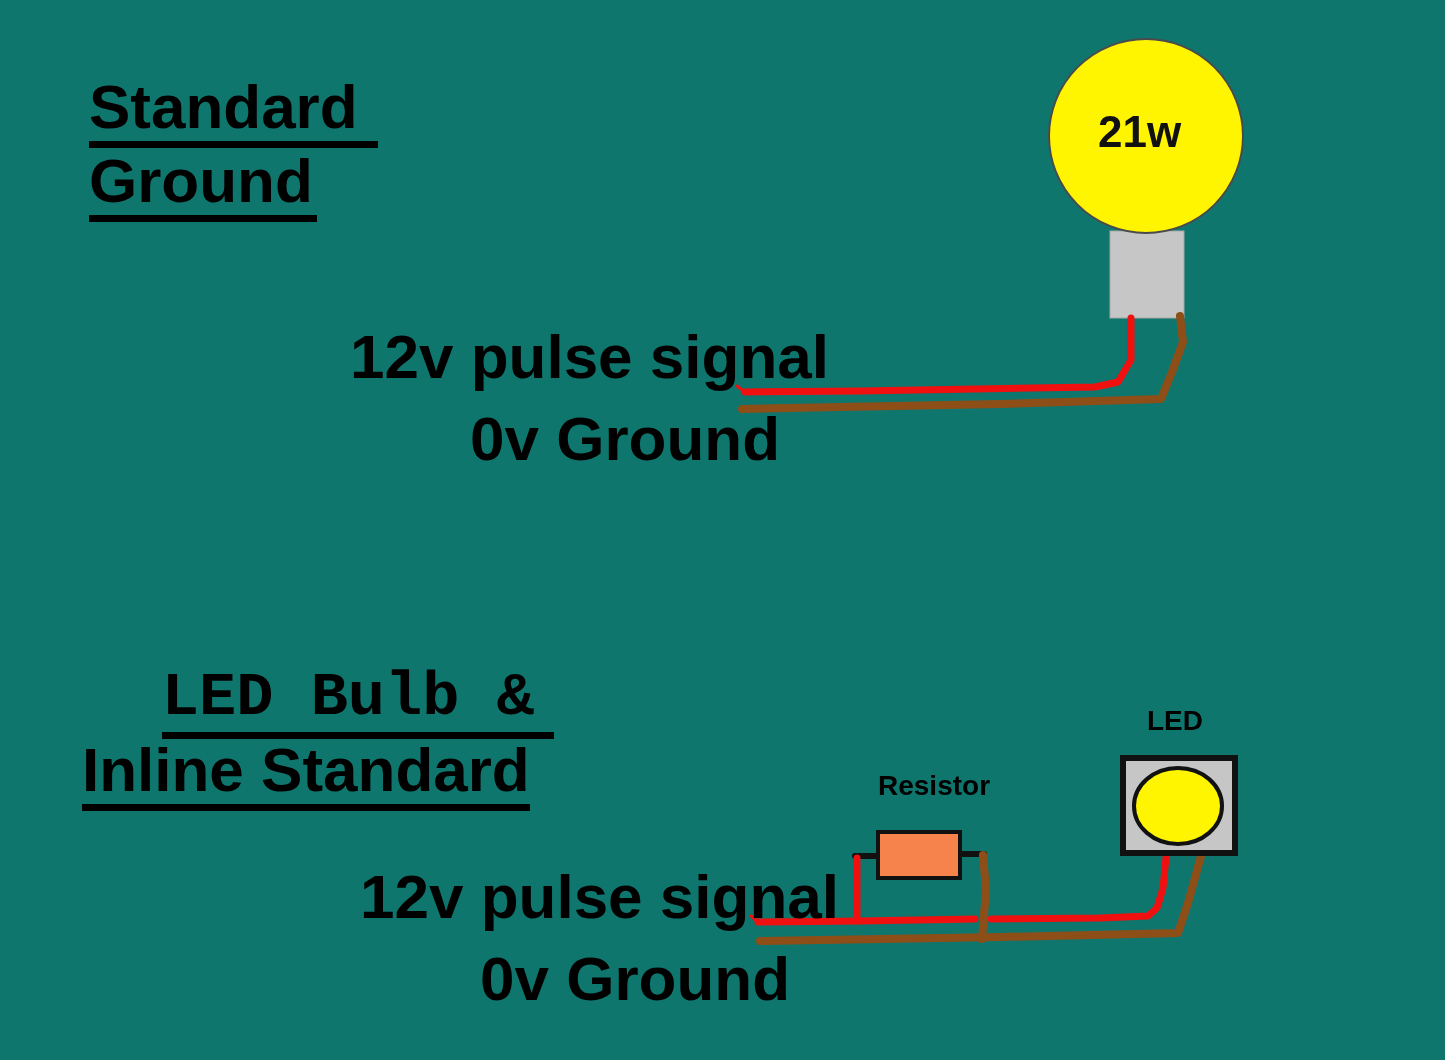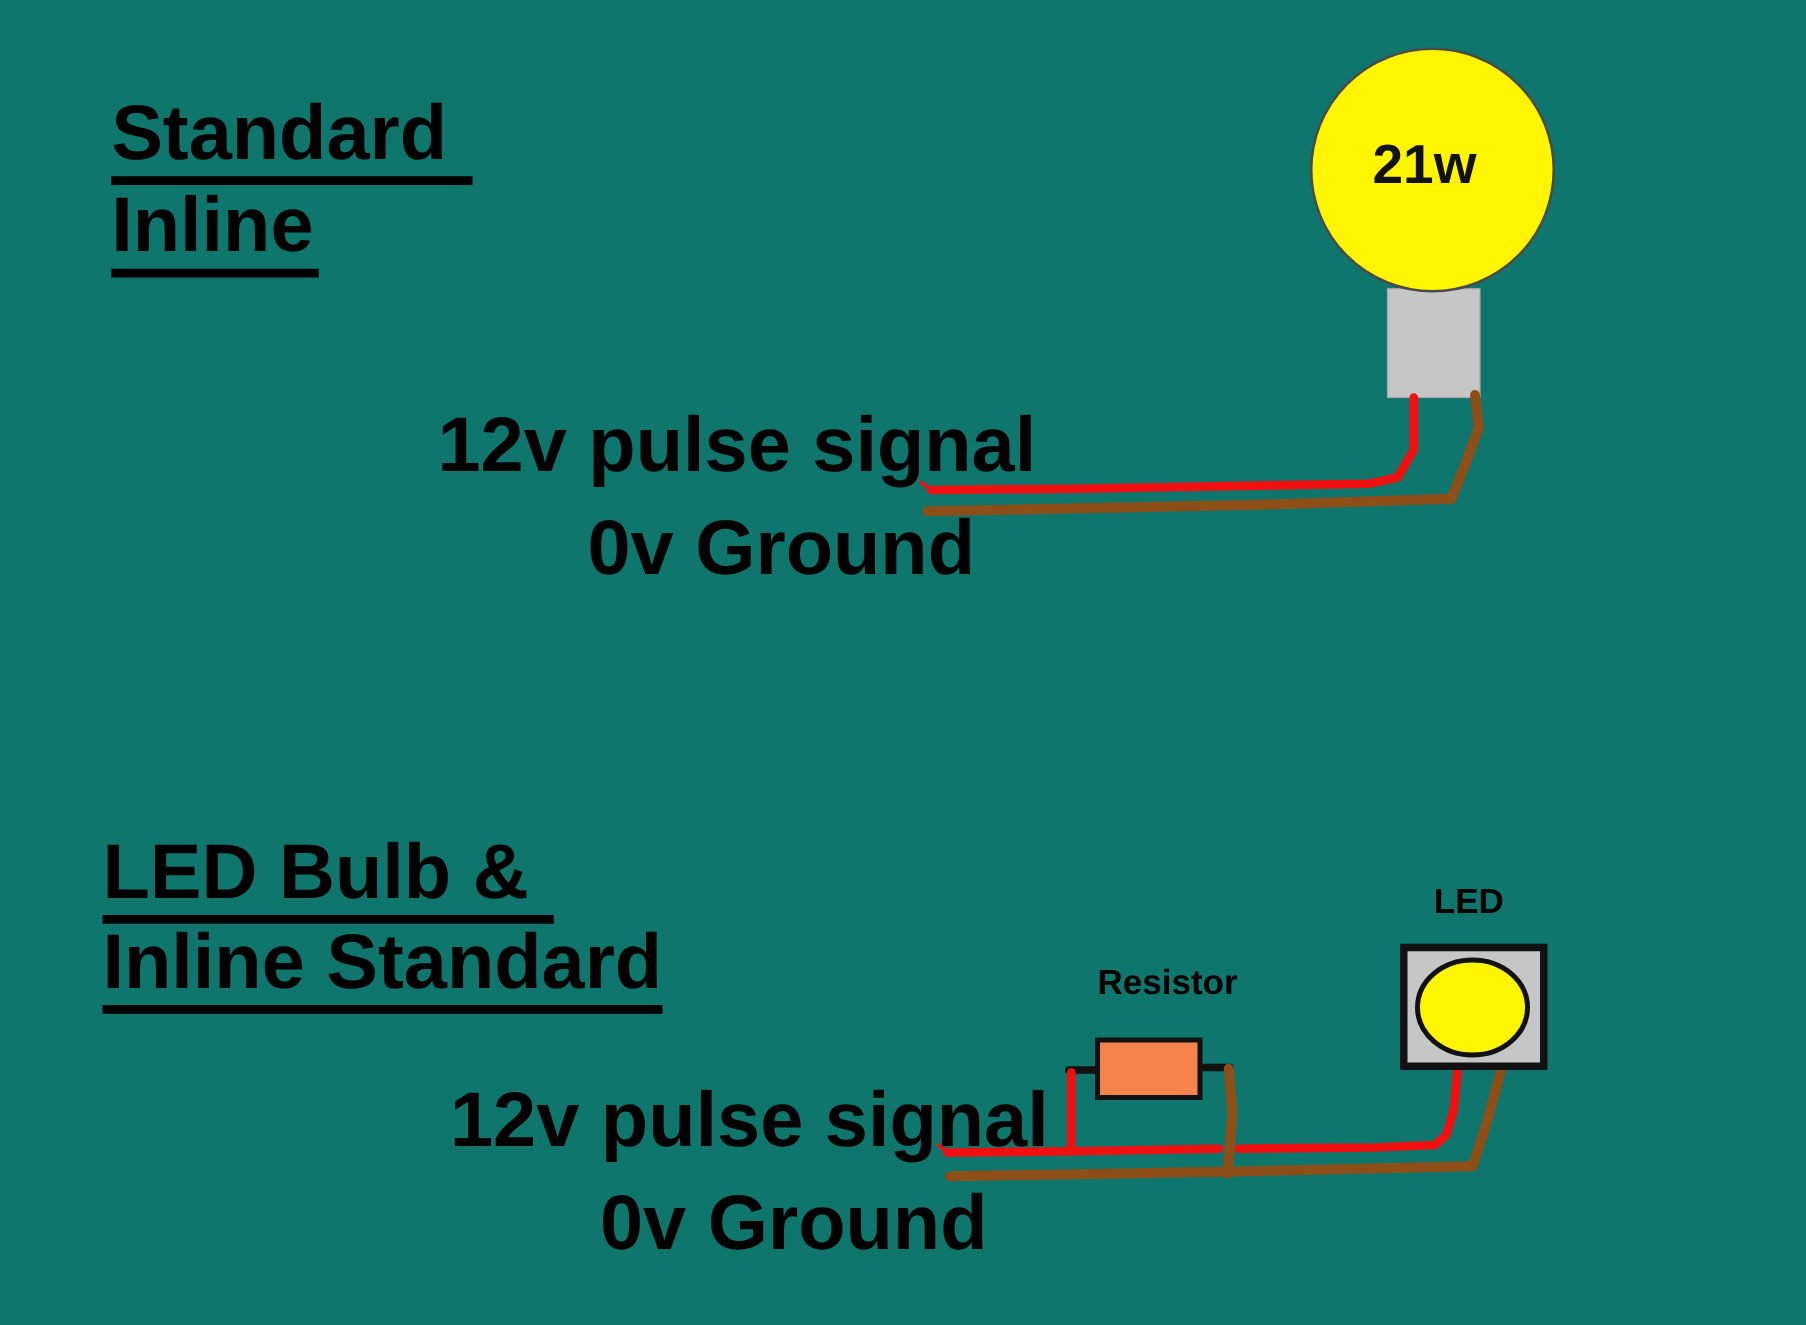--- a/index.html
+++ b/index.html
@@ -94,29 +94,29 @@
     <g>
       <rect class="led-pkg" x="1123" y="758" width="112" height="95"></rect>
       <ellipse class="led-dome" cx="1178" cy="806" rx="44" ry="38"></ellipse>
     </g>
   </svg>
 
   <div class="abs section-title" style="left:20px; top:14px;">
     <span class="uline" style="padding-right:20px;">Standard</span>
   </div>
   <div class="abs section-title" style="left:20px; top:88px;">
-    <span class="uline" style="padding-right:4px;">Inline</span>
+    <span class="uline" style="padding-right:4px;">Ground</span>
   </div>
 
   <div class="abs bulb-text" style="left:1098px; top:110px;">21w</div>
 
   <div class="abs wire-label" style="left:350px; top:326px;">12v pulse signal</div>
   <div class="abs wire-label" style="left:470px; top:408px;">0v Ground</div>
 
-  <div class="abs section-title" style="left:13px; top:605px;">
+  <div class="abs section-title" style="left:13px; top:605px;font-family:Liberation Mono, monospace;">
     <span class="uline" style="padding-right:20px;">LED Bulb &amp;</span>
   </div>
   <div class="abs section-title" style="left:13px; top:677px;">
     <span class="uline">Inline Standard</span>
   </div>
 
   <div class="abs comp-label" style="left:878px; top:772px;">Resistor</div>
   <div class="abs comp-label" style="left:1147px; top:707px;">LED</div>
 
   <div class="abs wire-label" style="left:360px; top:866px;">12v pulse signal</div>

